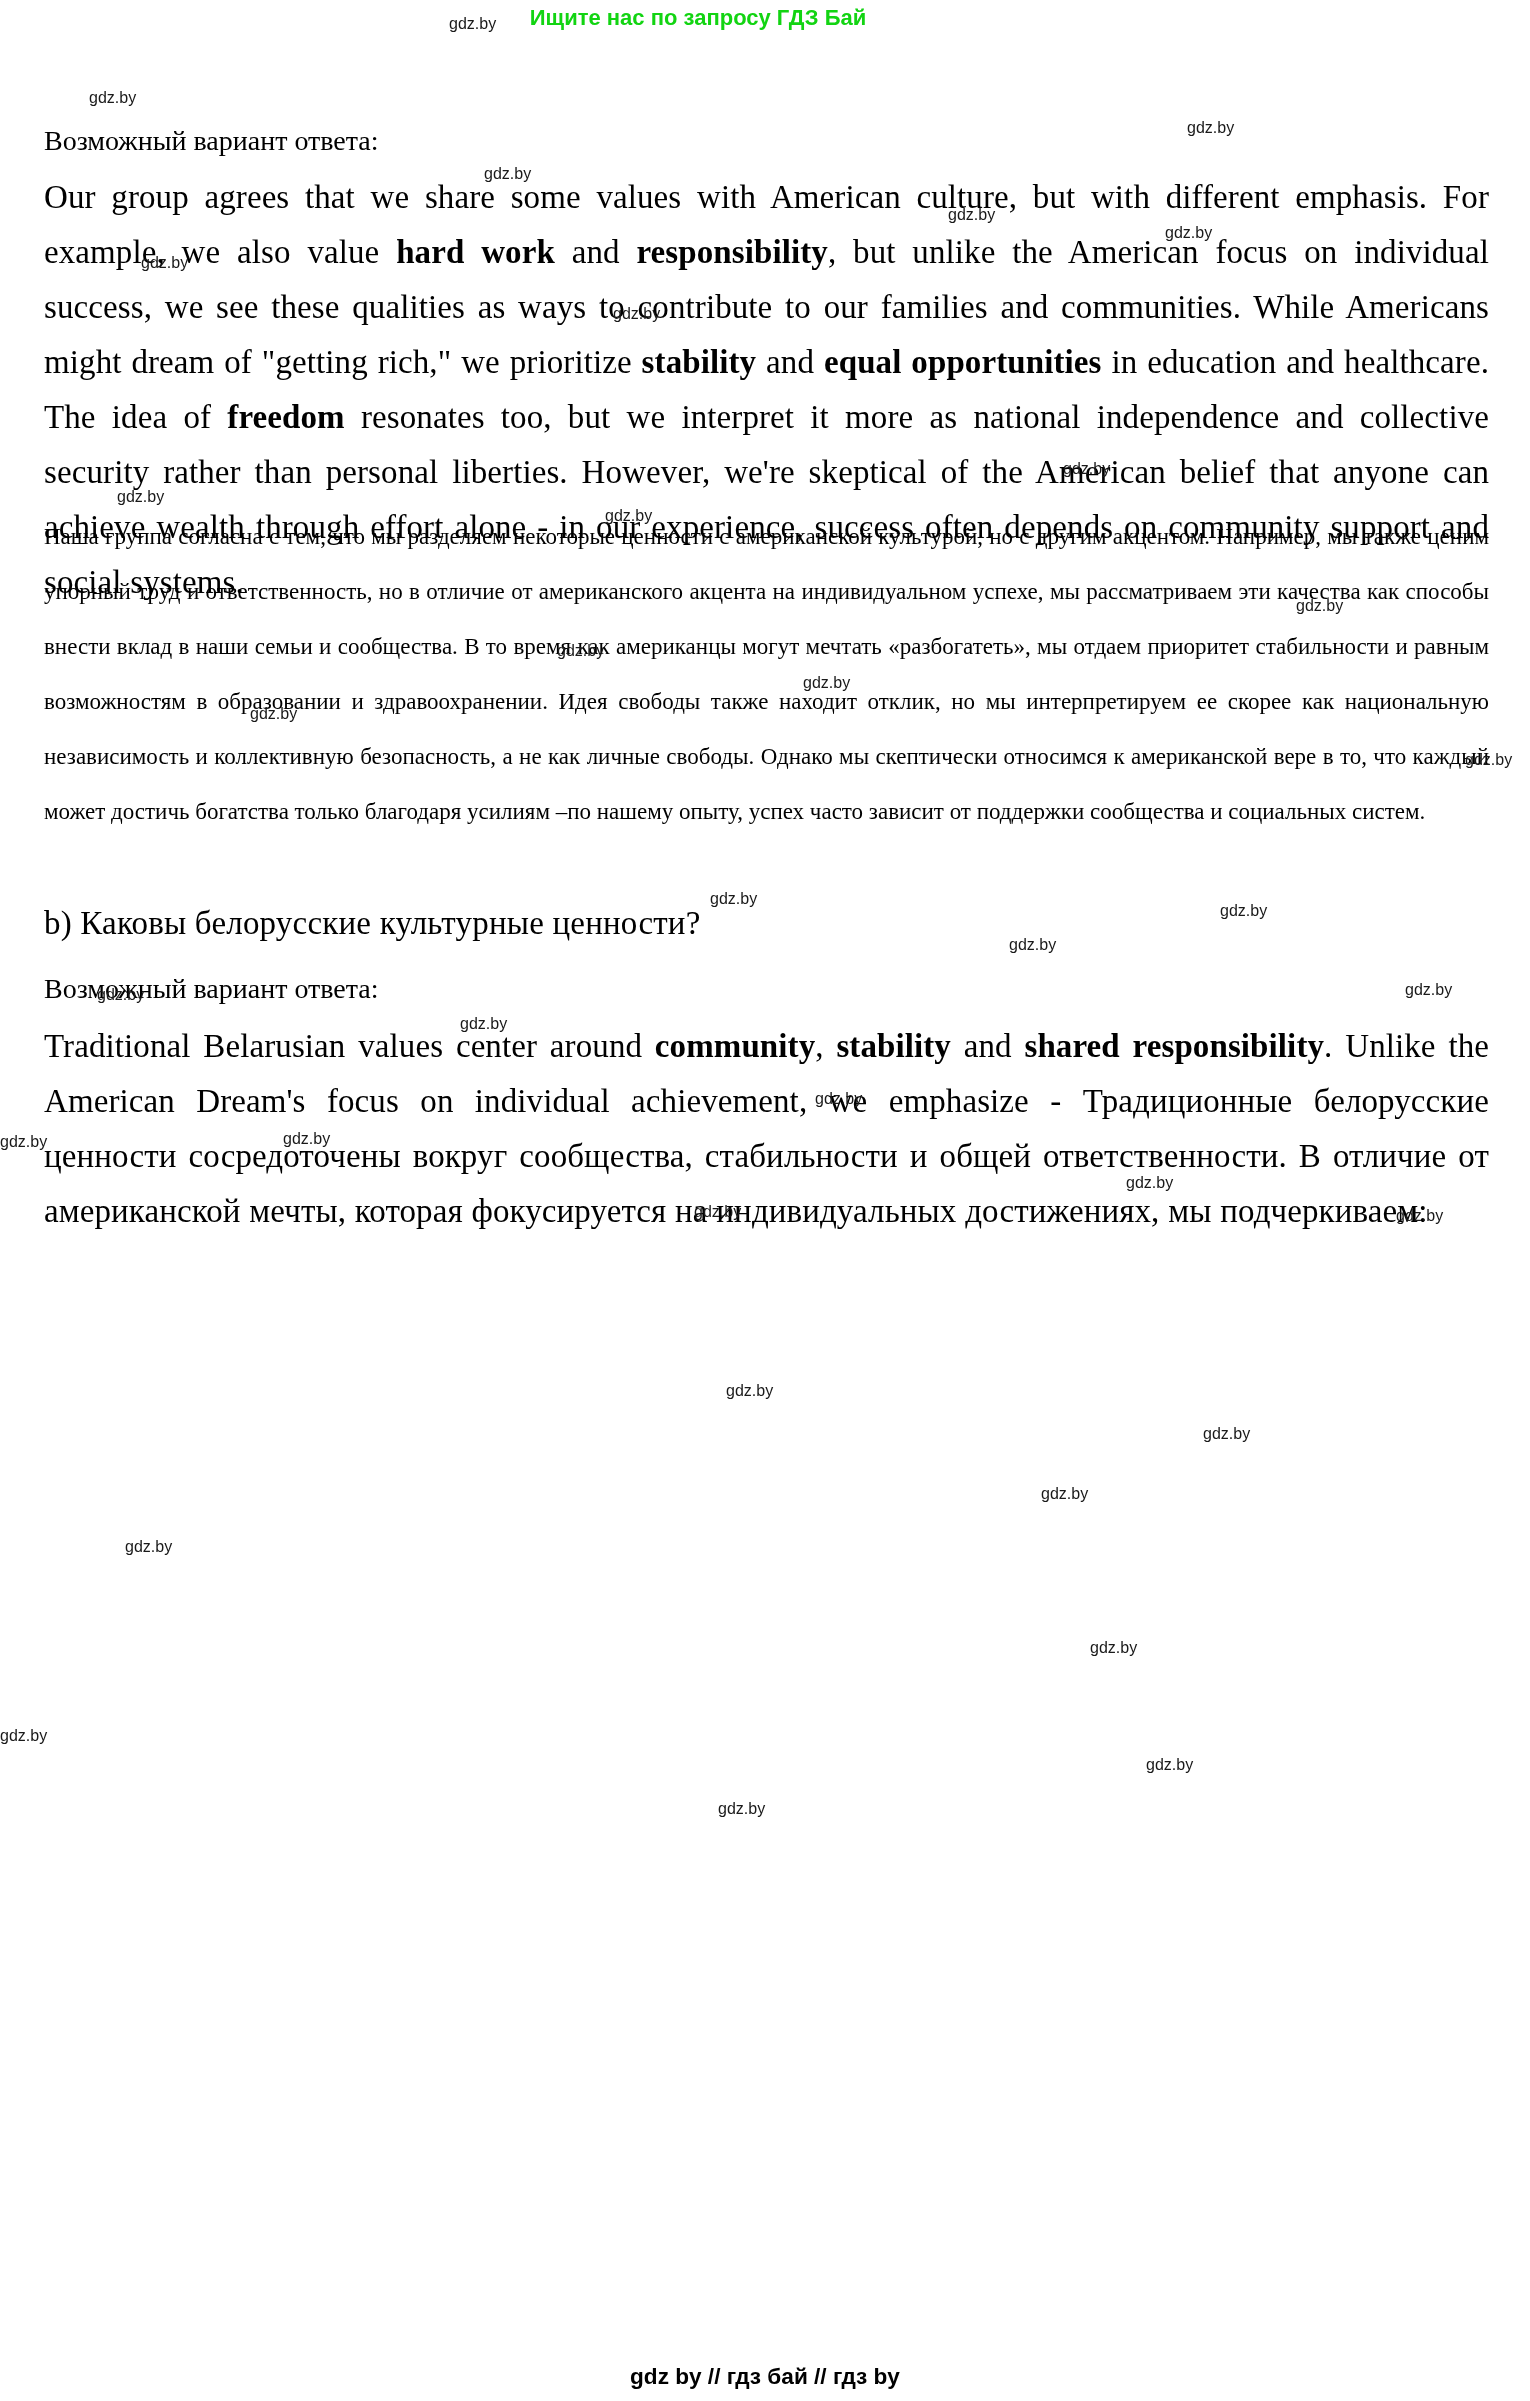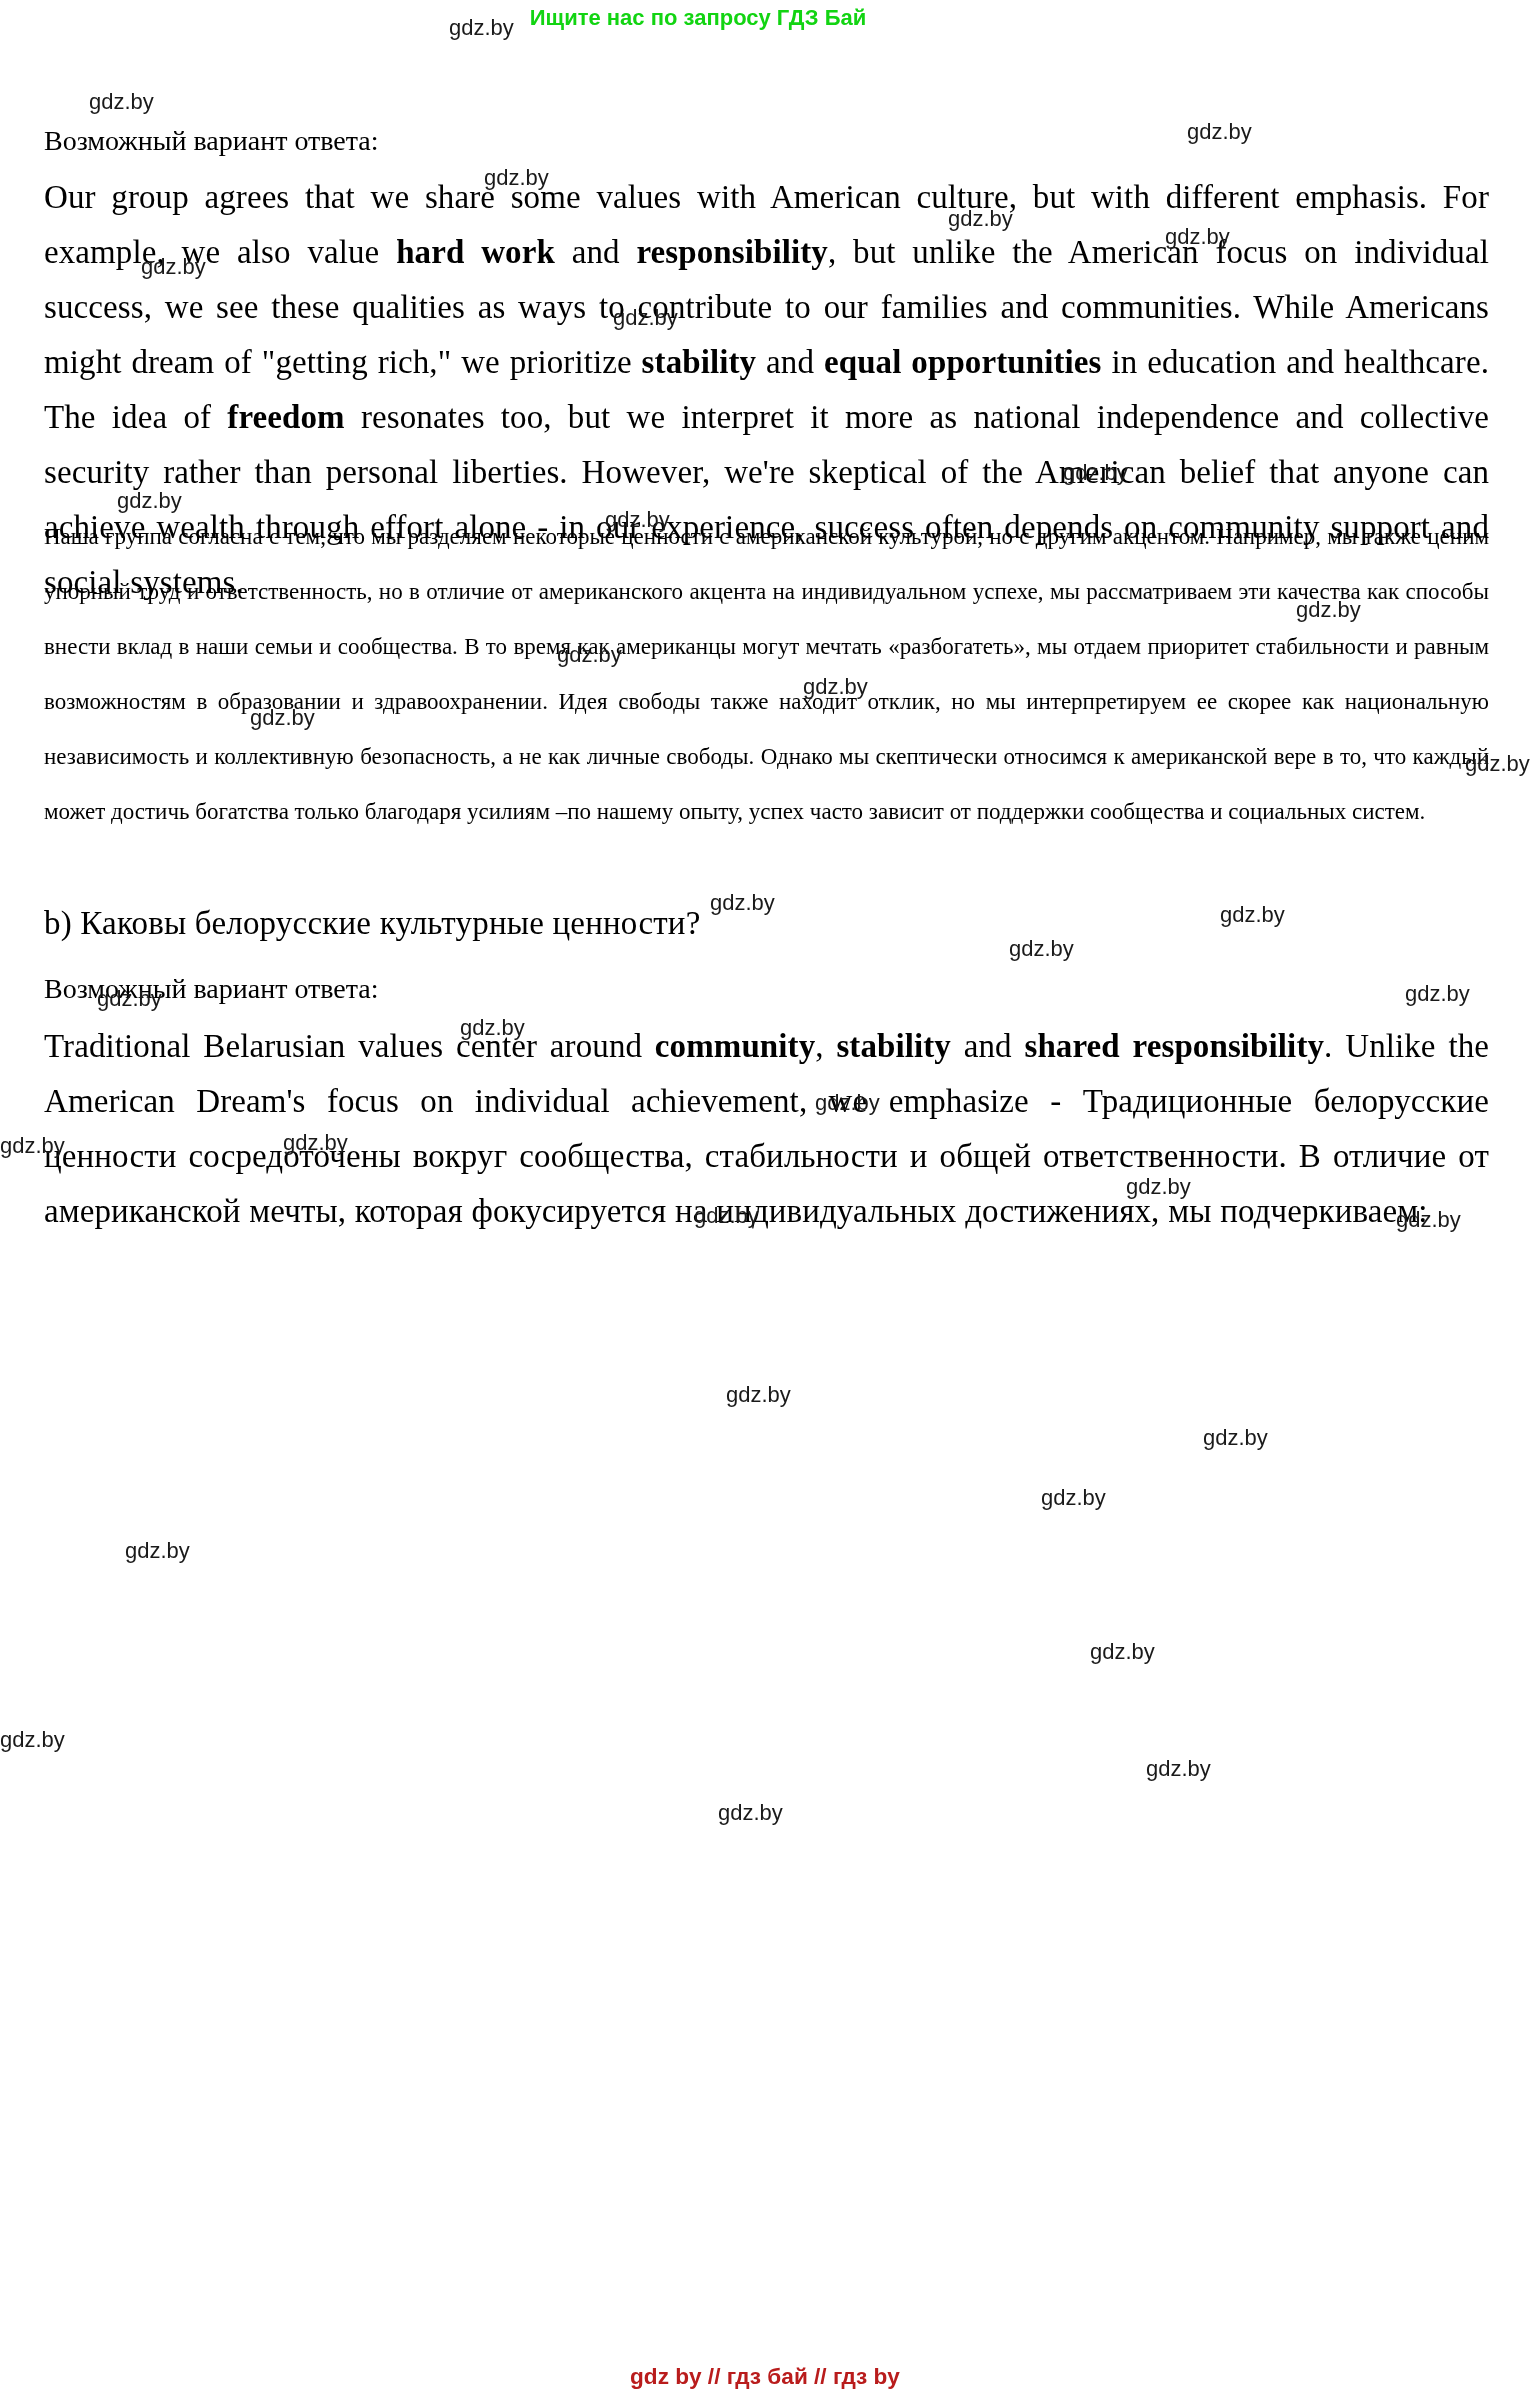--- a/index.html
+++ b/index.html
@@ -42,30 +42,30 @@
   
   .footer {
     position: absolute;
     top: 2364px;
     left: 0;
     width: 1530px;
     text-align: center;
     font-family: "Liberation Sans", "DejaVu Sans", sans-serif;
     font-weight: 700;
     font-size: 22.6px;
-    color: #b91c1c;
+    color: #000000;
     white-space: nowrap;
   }
 
   
   .wm {
     position: absolute;
     font-family: "Liberation Sans", "DejaVu Sans", sans-serif;
     font-weight: 400;
-    font-size: 22px;
+    font-size: 16px;
     color: #1a1a1a;
     white-space: nowrap;
     pointer-events: none;
   }
 
   
   .block {
     position: absolute;
     left: 44px;
     width: 1445px;

